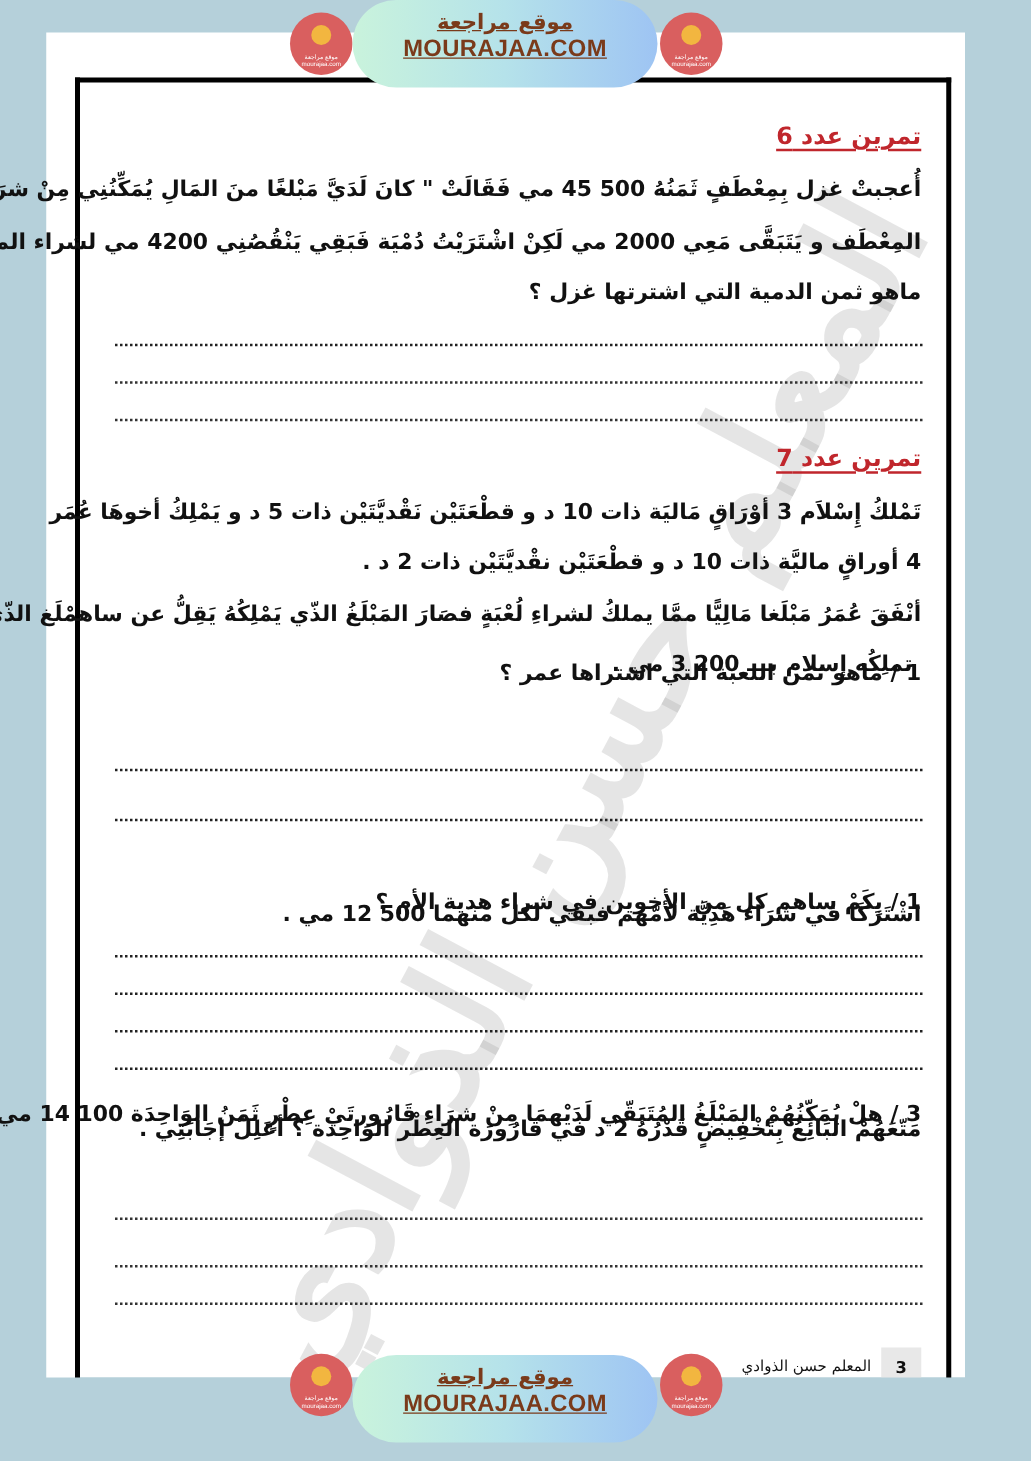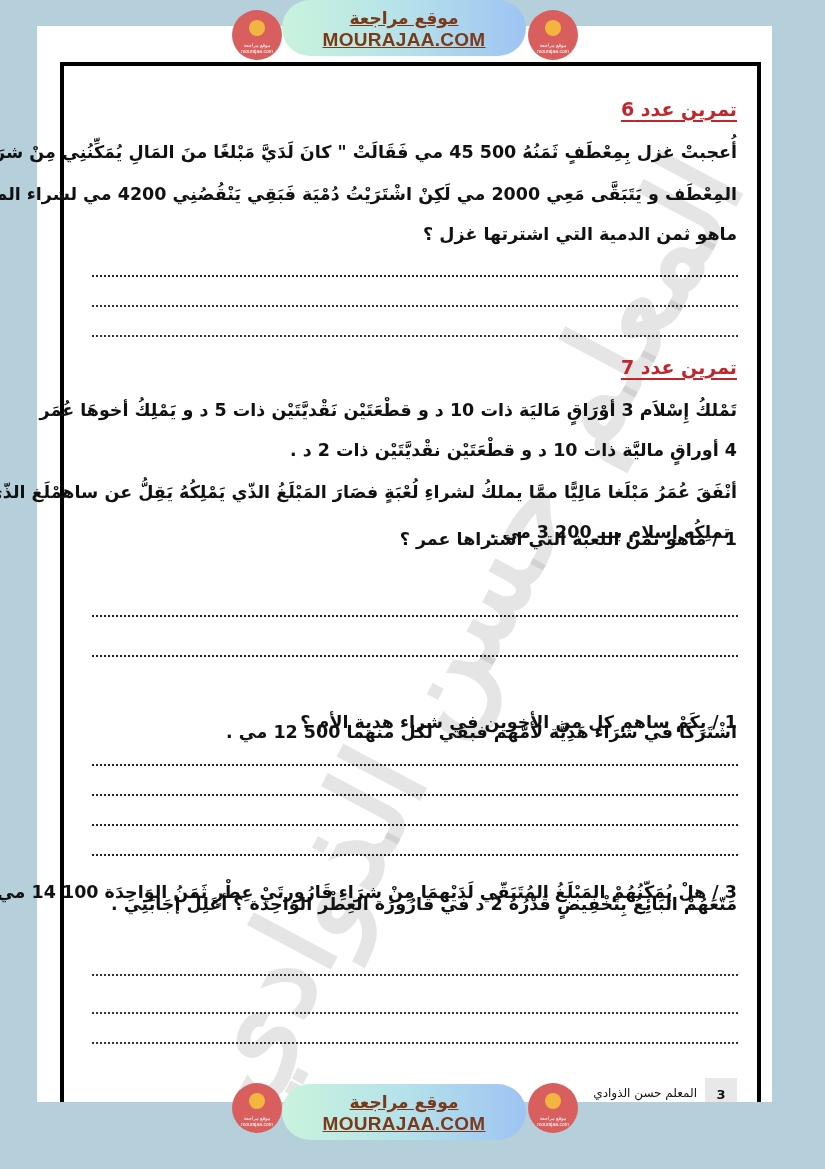--- a/index.html
+++ b/index.html
@@ -63,21 +63,21 @@
     position: absolute;
     left: 92px; width: 646px;
     height: 3px;
     border-top: 2.5px dotted #222;
   }
   .dots.light { border-top-width: 2px; border-top-color: #333; }
 
   
   .banner {
     position: absolute;
-    left: 282px; width: 244px; height: 56px;
+    left: 282px; width: 244px; height: 70px;
     border-radius: 35px;
     background: linear-gradient(90deg, #c9f3dc 0%, #b5e2ea 50%, #9ec4f3 100%);
     text-align: center;
   }
   .banner .ar {
     display: block;
     font-family: "DejaVu Sans", sans-serif;
     font-weight: bold;
     font-size: 17px;
     color: #7a3a1a;

